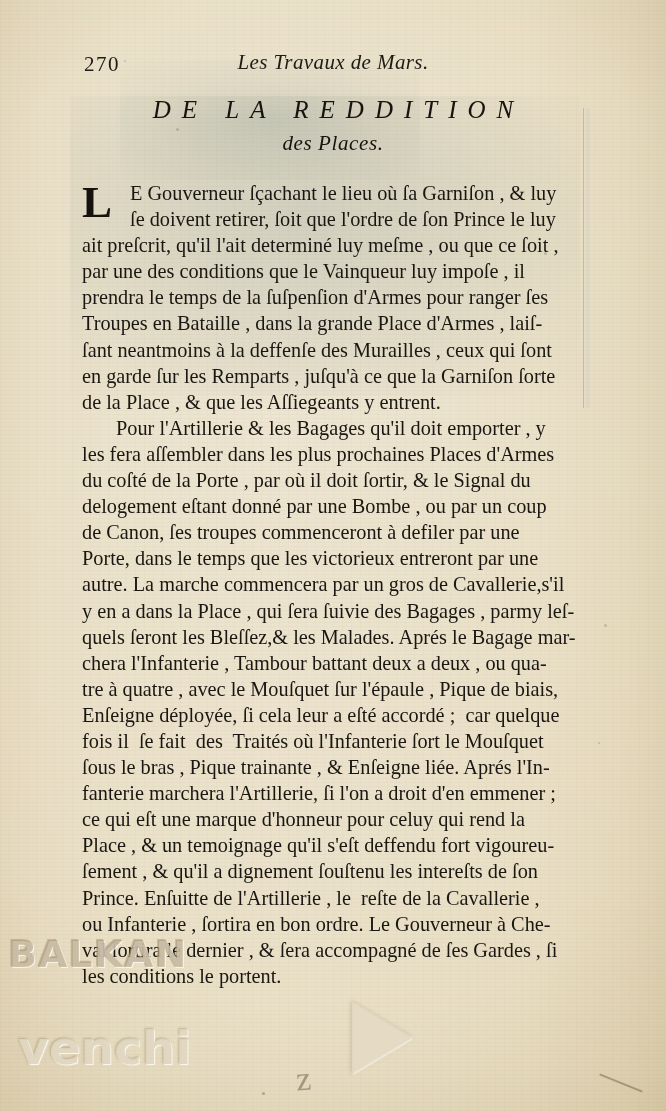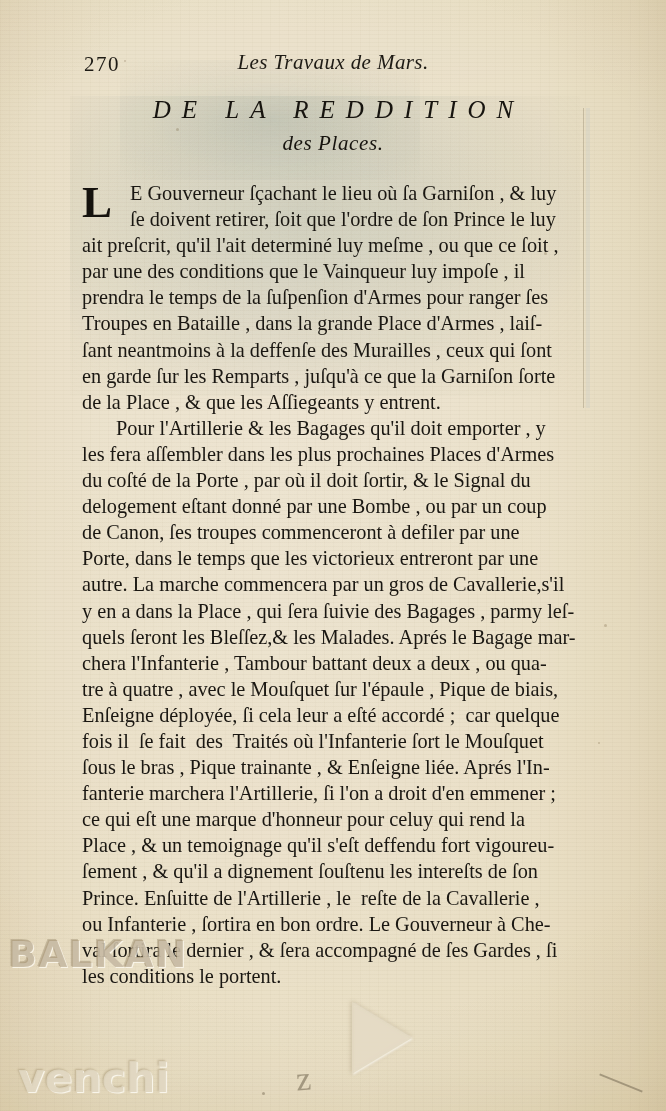--- a/index.html
+++ b/index.html
@@ -225,24 +225,24 @@
     font-size: 96px;
     line-height: 96px;
     letter-spacing: -1px;
     color: rgba(224,214,190,0.88);
     text-shadow:
        2px 2px 2px rgba(255,253,246,0.9),
       -2px -2px 3px rgba(150,132,98,0.45),
        0 0 1px rgba(140,124,92,0.55);
   }
   .wm-venchi {
-    left: 18px; top: 1054px;
+    left: 18px; top: 1020px;
     font-family: "DejaVu Sans", sans-serif;
     font-weight: 700;
-    font-size: 41px;
+    font-size: 47px;
     letter-spacing: 0px;
     color: rgba(222,212,188,0.9);
     text-shadow:
        1px 1px 1px rgba(255,253,246,0.9),
       -1px -1px 2px rgba(150,132,98,0.45);
   }
   .wm-triangle {
     left: 352px; top: 1002px;
     width: 0; height: 0;
     border-top: 36px solid transparent;

